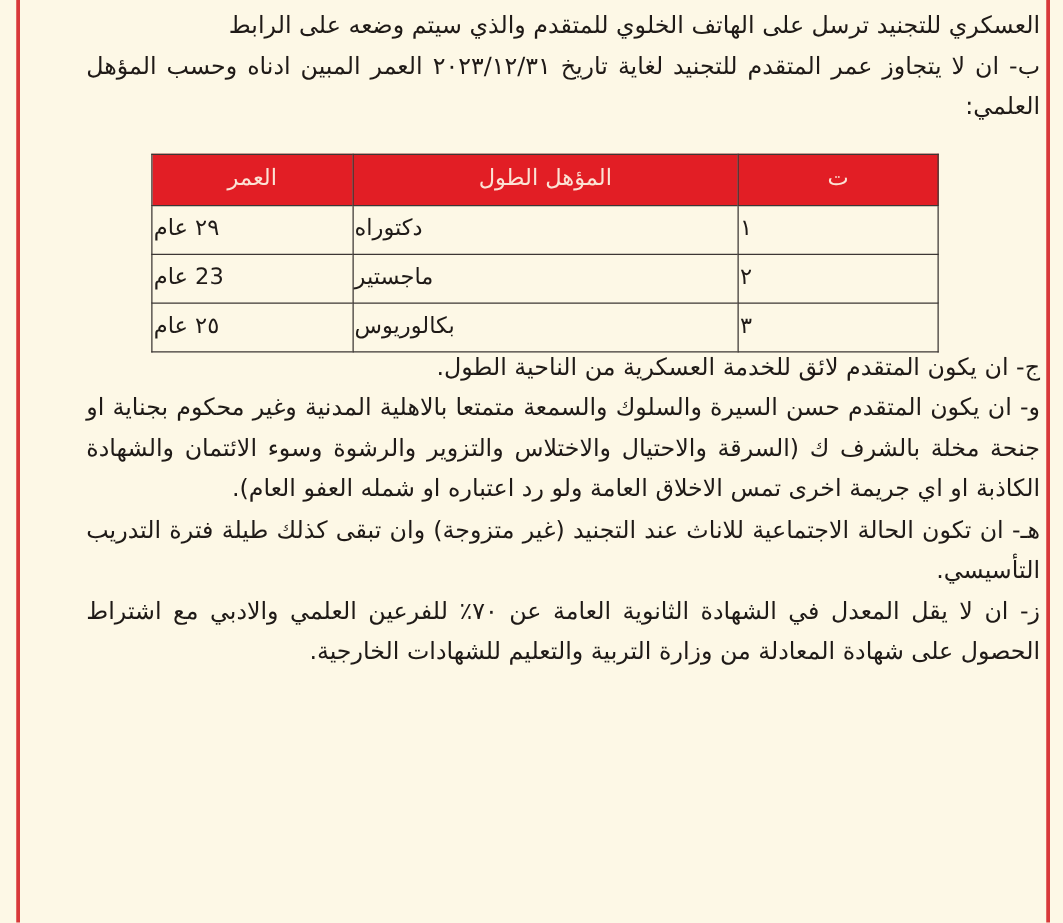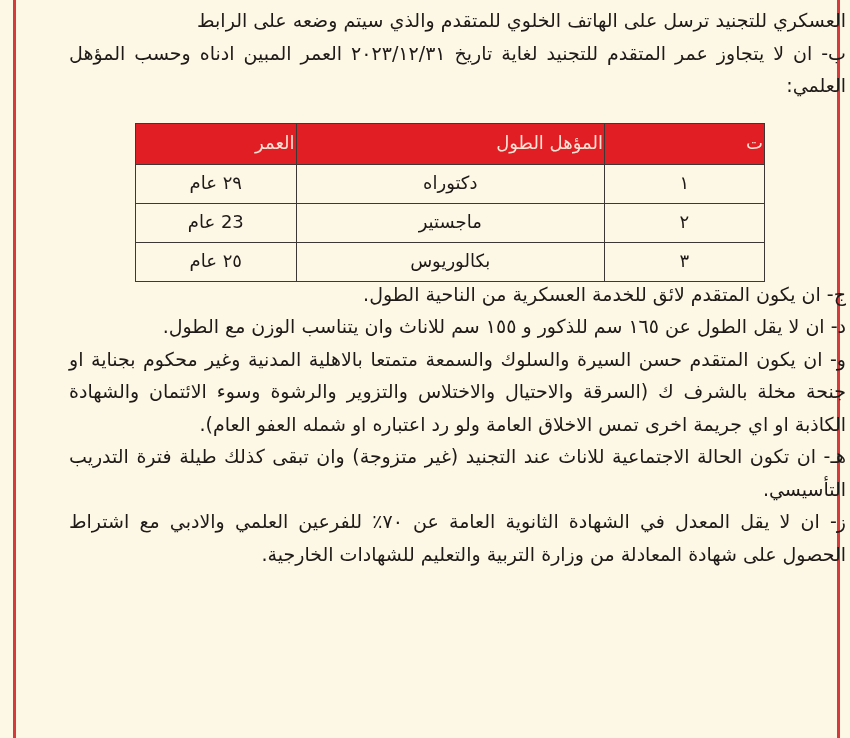--- a/index.html
+++ b/index.html
@@ -9,38 +9,38 @@
       font-family:"DejaVu Sans", sans-serif;
       color:#1f1a17;
       position:relative;
     }
     .frame {
       position:absolute; left:13px; top:-4px; width:827px; height:750px;
       border-left:3px solid #d8393a; border-right:3px solid #d8393a;
       box-sizing:border-box;
     }
     .content {
-      position:absolute; left:24px; right:4px; top:4px;
+      position:absolute; left:24px; right:18px; top:4px;
       direction:rtl; text-align:right;
       font-size:19px; line-height:32.5px;margin-left:45px;
     }
     .content p { margin:0; }
     .justify { text-align:justify; text-align-last:right; }
     .table-wrap { height:176px; position:relative; }
     table {
       position:absolute; right:81px; top:21px; width:630px;
       border-collapse:collapse; direction:rtl;
       font-size:18px;
     }
     th {
       background:#e21e25; color:#fbe3d5; font-weight:normal;
-      height:38px; border:1.5px solid #3d3735; 
+      height:38px; border:1.5px solid #3d3735; text-align:center;
     }
     td {
-      height:36px; border:1.5px solid #3d3735; text-align:center;
+      height:36px; border:1.5px solid #3d3735; text-align:left;
       background:#fdf8e6;
     }
     .c1 { width:160px; }
     .c2 { width:310px; }
     .c3 { width:160px; }
   </style>
 </head>
 <body>
 
 <div class="frame"></div>
@@ -72,17 +72,16 @@
         <tr>
           <td>٣</td>
           <td>بكالوريوس</td>
           <td>٢٥ عام</td>
         </tr>
       </tbody>
     </table>
   </div>
 
   <p>ج- ان يكون المتقدم لائق للخدمة العسكرية من الناحية الطول.</p>
-  <p class="justify">د- ان لا يقل الطول عن ١٦٥ سم للذكور و ١٥٥ سم للاناث وان يتناسب الوزن مع الطول.</p>
   <p class="justify">و- ان يكون المتقدم حسن السيرة والسلوك والسمعة متمتعا بالاهلية المدنية وغير محكوم بجناية او جنحة مخلة بالشرف ك (السرقة والاحتيال والاختلاس والتزوير والرشوة وسوء الائتمان والشهادة الكاذبة او اي جريمة اخرى تمس الاخلاق العامة ولو رد اعتباره او شمله العفو العام).</p>
   <p class="justify">هـ- ان تكون الحالة الاجتماعية للاناث عند التجنيد (غير متزوجة) وان تبقى كذلك طيلة فترة التدريب التأسيسي.</p>
   <p class="justify">ز- ان لا يقل المعدل في الشهادة الثانوية العامة عن ٧٠٪ للفرعين العلمي والادبي مع اشتراط الحصول على شهادة المعادلة من وزارة التربية والتعليم للشهادات الخارجية.</p>
 </div>
 
 </body></html>

